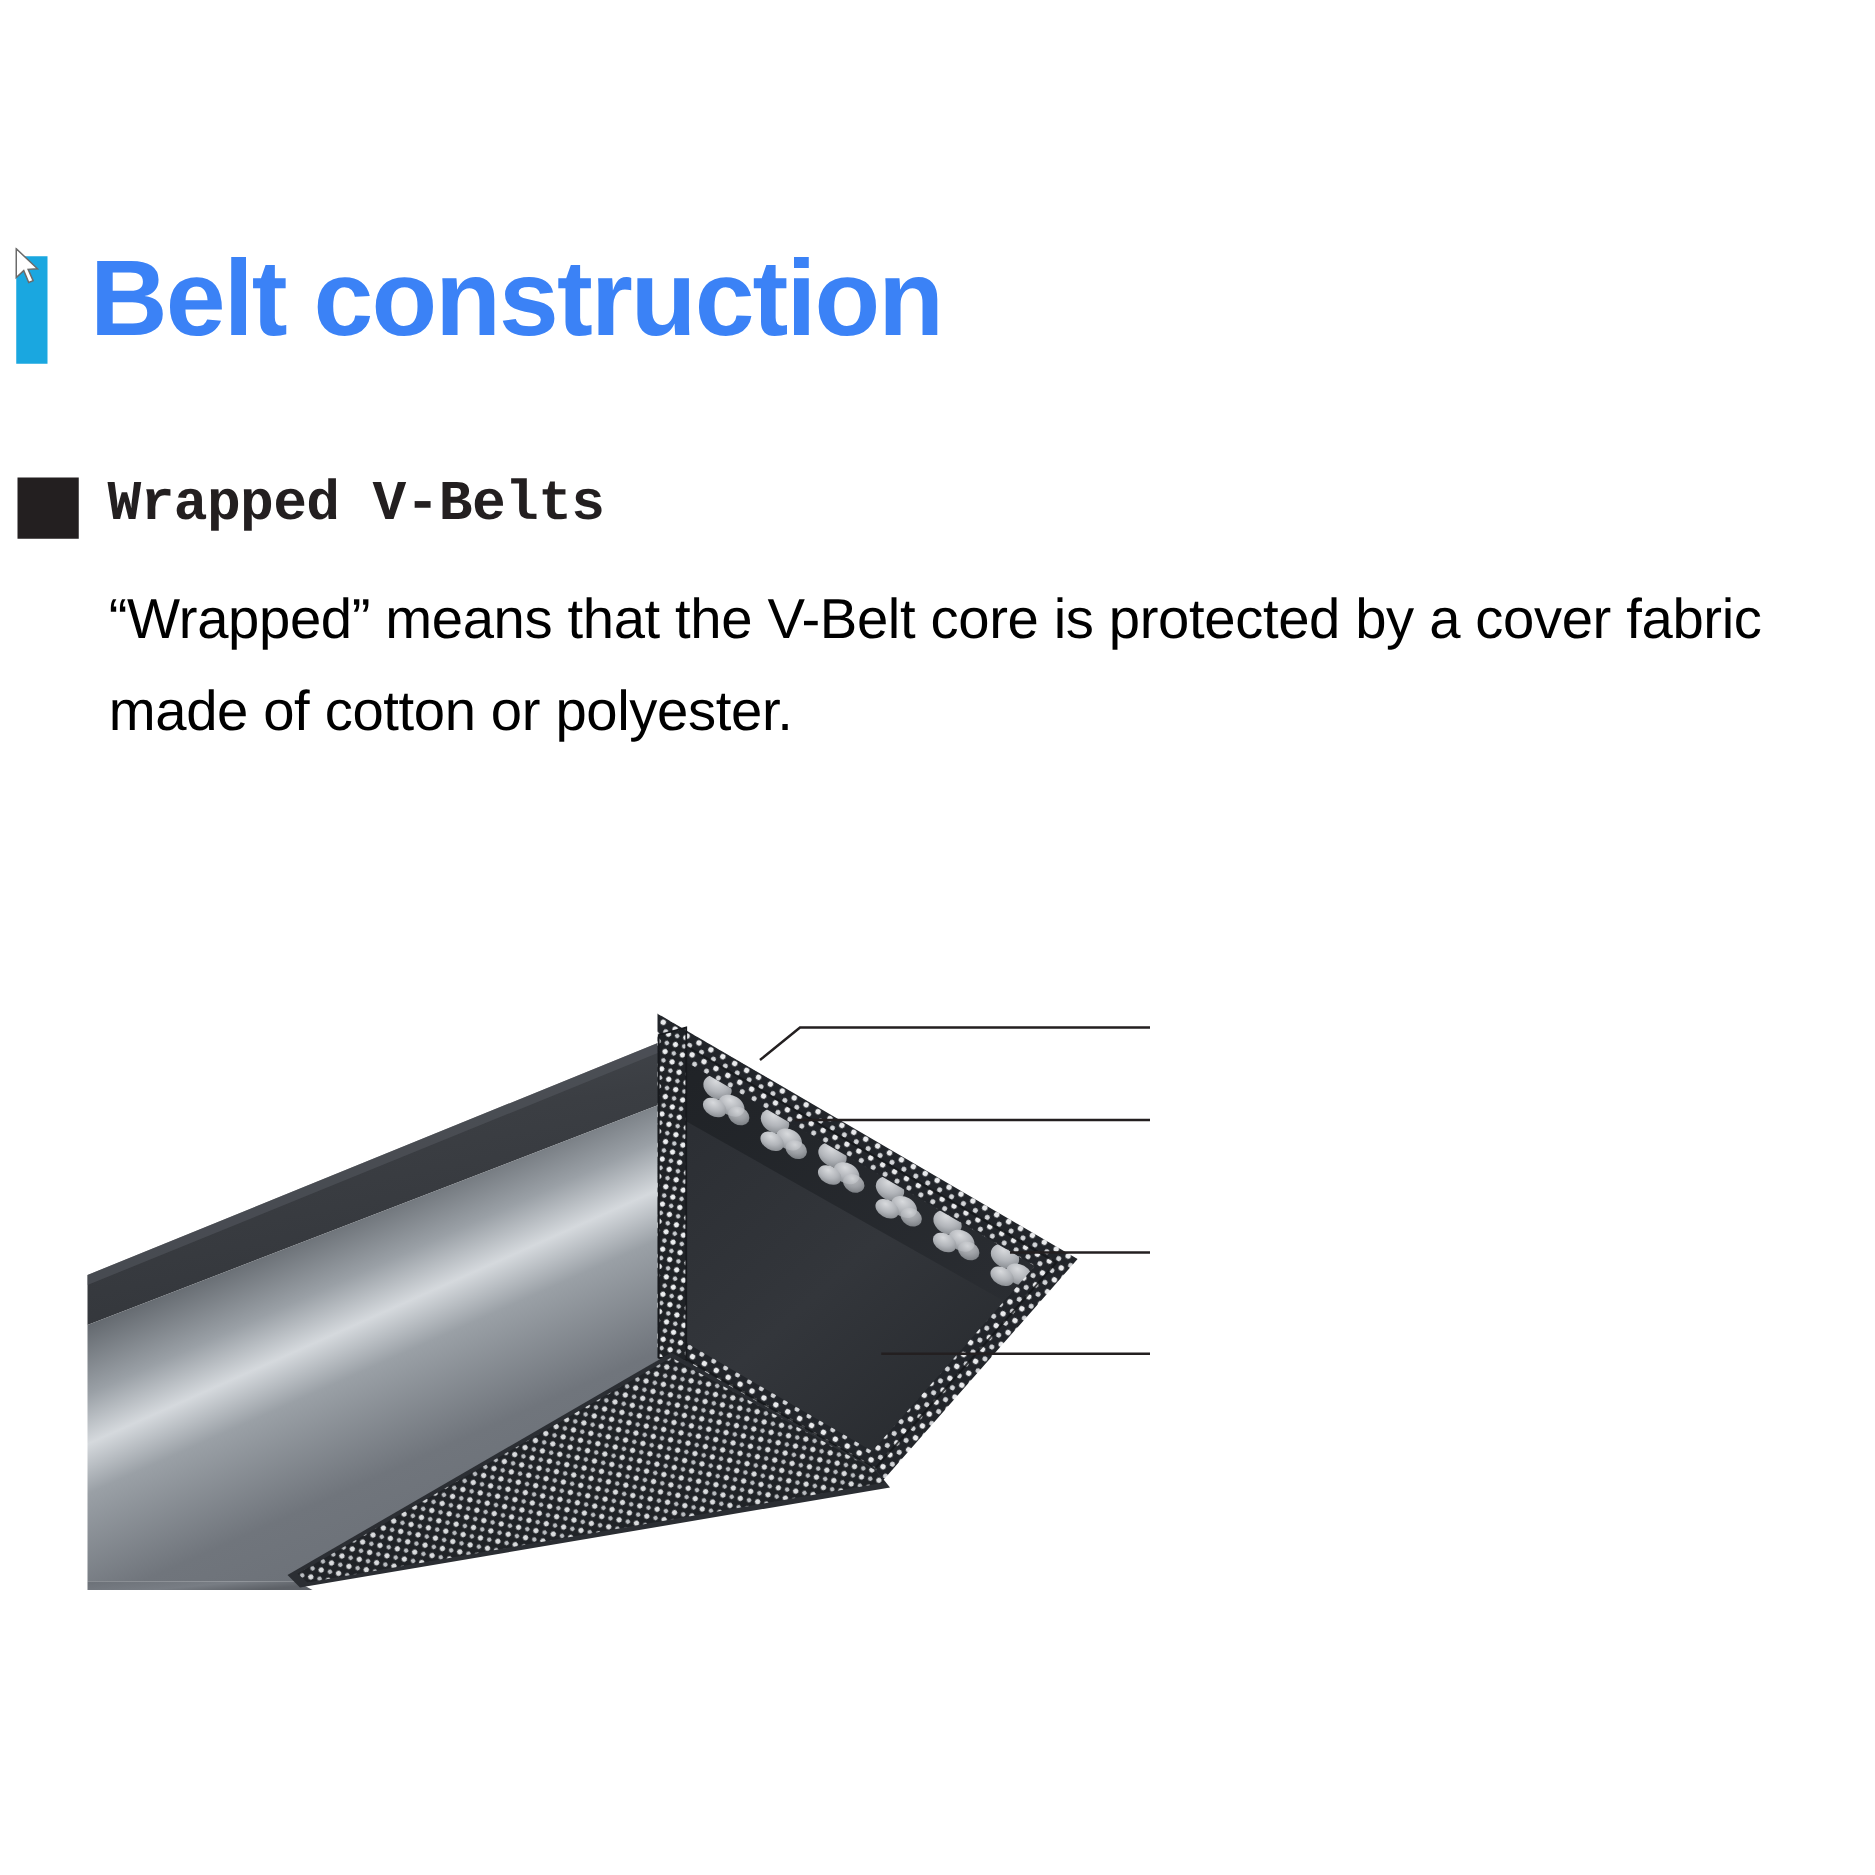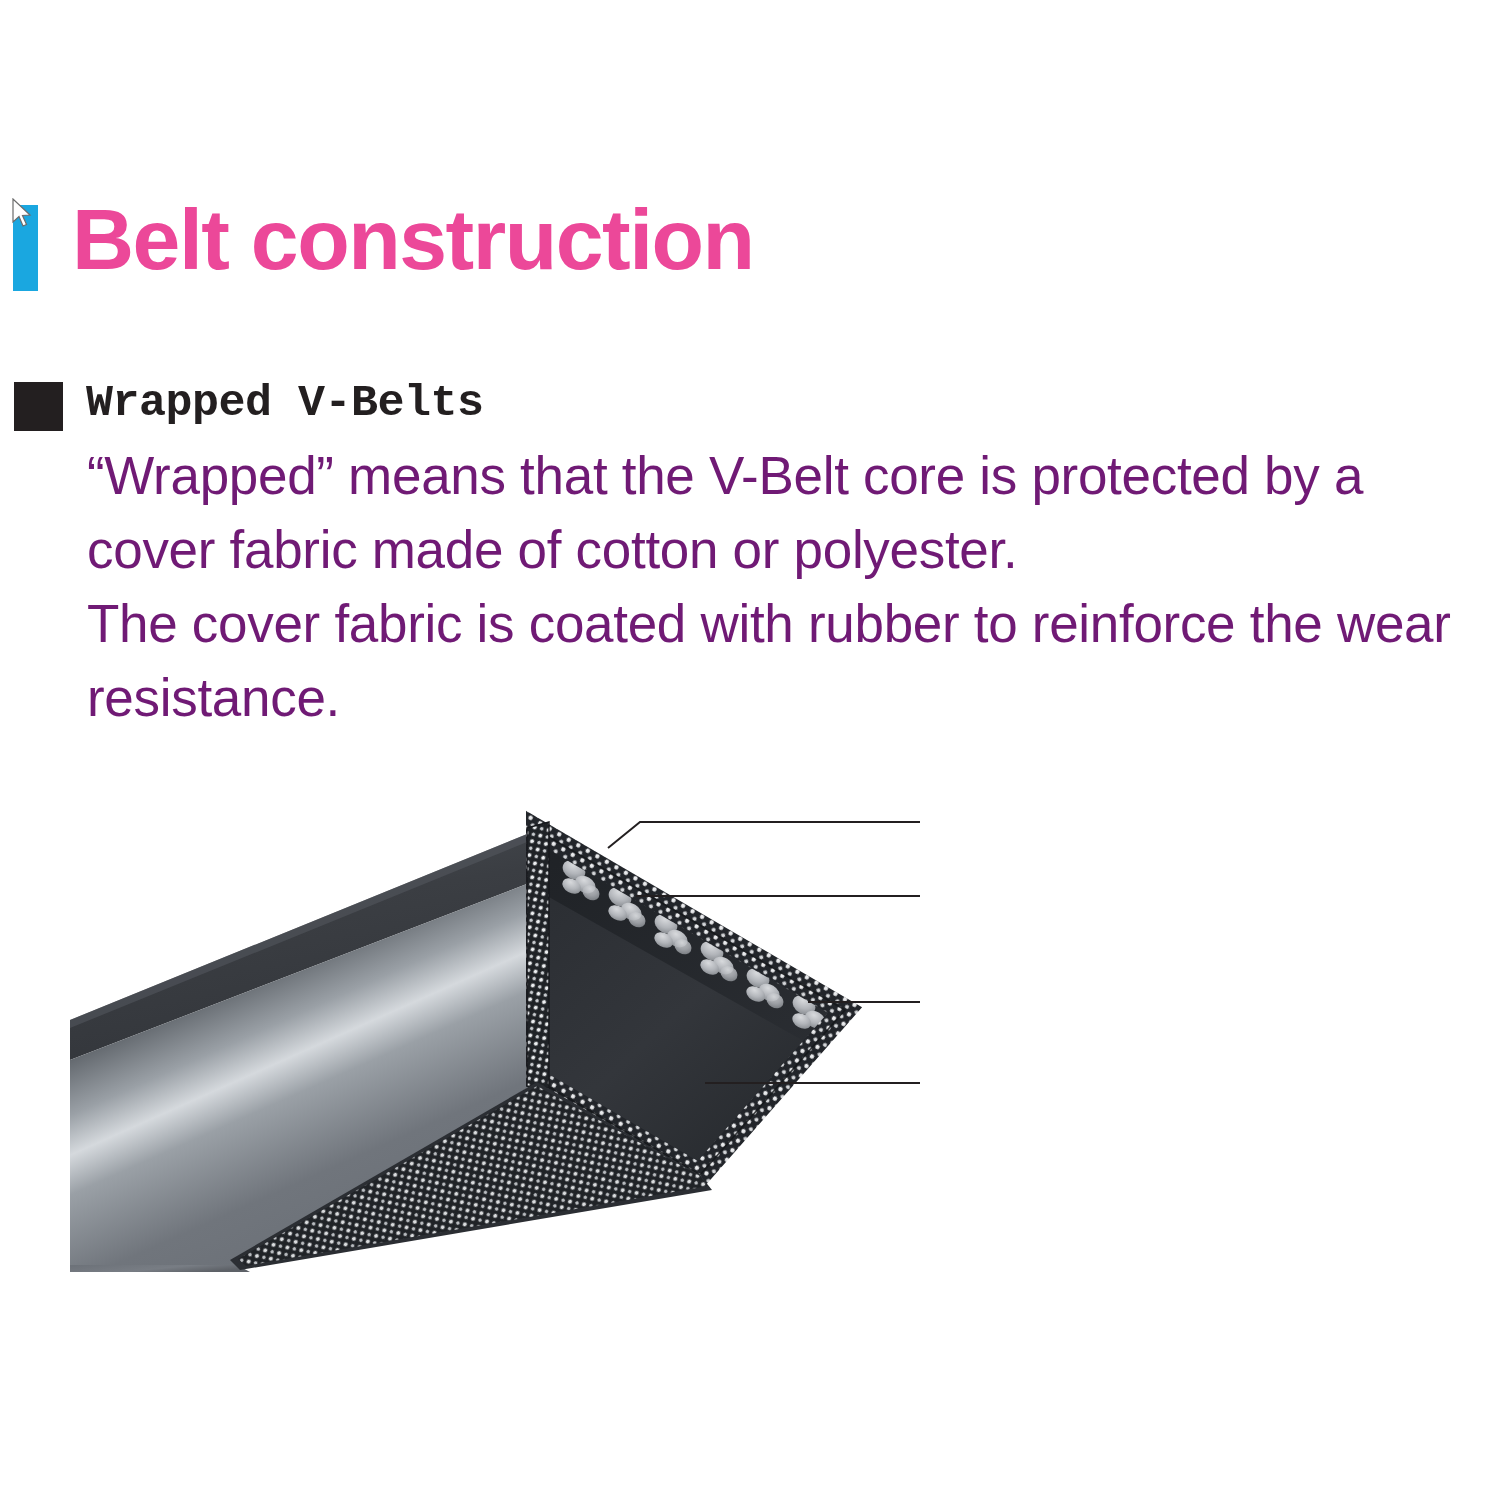--- a/index.html
+++ b/index.html
@@ -33,21 +33,21 @@
     height: 32px;
     z-index: 6;
   }
   #page-title {
     position: absolute;
     left: 72px;
     top: 196px;
     font-size: 86px;
     font-weight: bold;
     letter-spacing: -1.5px;
-    color: #ec4899;
+    color: #3b82f6;
     line-height: 1;
     white-space: nowrap;
   }
 
   
   #section-bullet {
     position: absolute;
     left: 14px;
     top: 382px;
     width: 49px;
@@ -64,25 +64,25 @@
     color: #231f20;
     line-height: 1.15;
     white-space: nowrap;
     font-family: Liberation Mono, monospace;
   }
 
   
   #body-copy {
     position: absolute;
     left: 87px;
-    top: 439px;
+    top: 458px;
     width: 1370px;
-    font-size: 53px;
+    font-size: 45px;
     line-height: 74px;
-    color: #701a75;
+    color: #000000;
     letter-spacing: -0.3px;
   }
   #body-copy p { margin: 0; }
 
   
   #belt-diagram {
     position: absolute;
     left: 0;
     top: 760px;
     width: 1500px;
@@ -113,21 +113,20 @@
   <polygon points="1,1 1,24 7,18.5 11,28 14.5,26.5 10.5,17.5 18,17" fill="#ffffff" stroke="#6b6b6b" stroke-width="1.2"></polygon>
 </svg>
 
 <div id="page-title">Belt construction</div>
 
 <div id="section-bullet"></div>
 <div id="section-heading">Wrapped V-Belts</div>
 
 <div id="body-copy">
   <p>“Wrapped” means that the V-Belt core is protected by a cover fabric made of cotton or polyester.</p>
-  <p>The cover fabric is coated with rubber to reinforce the wear resistance.</p>
 </div>
 
 <div id="belt-diagram">
 
   <svg id="belt-figure" viewBox="0 0 880 540" preserveAspectRatio="none">
     <defs>
 
       <linearGradient id="gTop" x1="0" y1="0" x2="0.35" y2="1">
         <stop offset="0" stop-color="#4a4e54"></stop>
         <stop offset="0.45" stop-color="#3b3e43"></stop>

